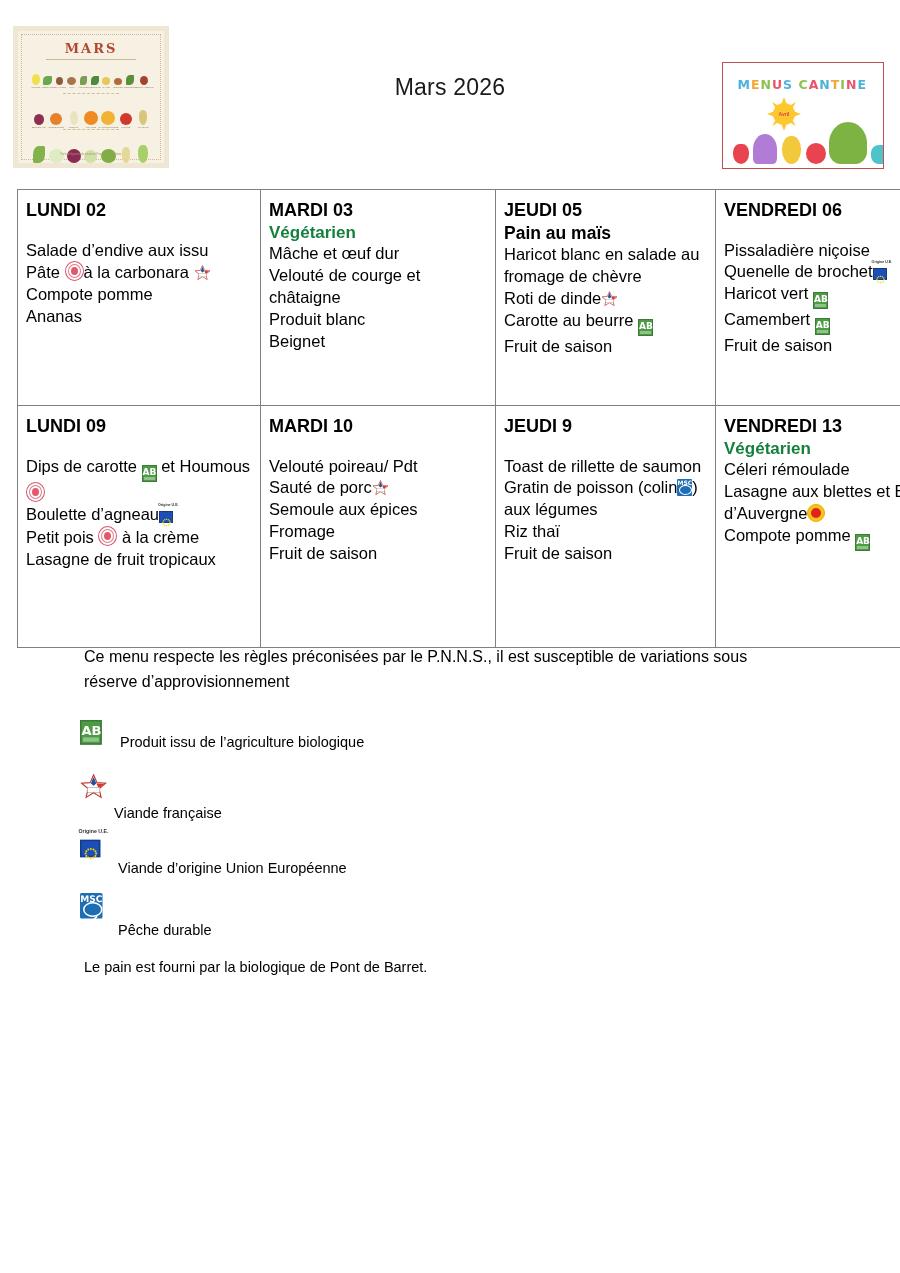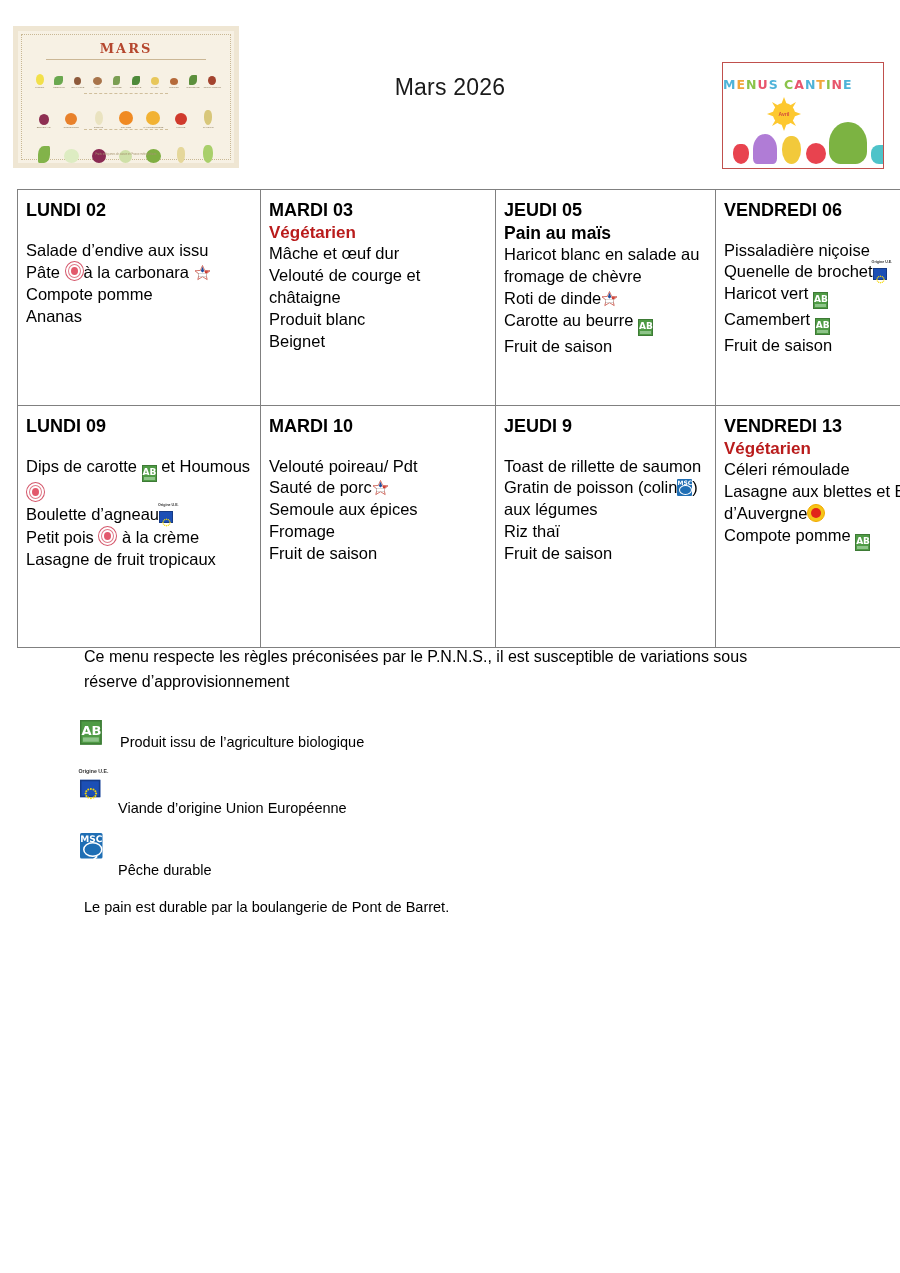--- a/index.html
+++ b/index.html
@@ -31,21 +31,21 @@
     font-size: 23px;
     letter-spacing: 0.2px;
     color: #1a1a1a;
   }
 
   
   .produce-poster {
     position: absolute;
     left: 13px;
     top: 26px;
-    width: 226px;
+    width: 156px;
     height: 142px;
     background: #f7f1e4;
     border: 5px solid #efe6d3;
     box-sizing: border-box;
     overflow: hidden;
   }
   .produce-inner {
     position: absolute;
     inset: 3px;
     border: 1px dotted #c9b894;
@@ -124,21 +124,21 @@
     height: 107px;
     background: #ffffff;
     border: 1.5px solid #c0504d;
     box-sizing: border-box;
     overflow: hidden;
   }
   .cantine-title {
     position: absolute;
     top: 14px;
     left: 0; right: 16px;
-    text-align: left;
+    text-align: right;
     font-family: "DejaVu Sans", sans-serif;
     font-weight: bold;
     font-size: 12.5px;
     letter-spacing: 1px;
     white-space: nowrap;
   }
   .cantine-title span:nth-child(1){color:#4fb3d9}
   .cantine-title span:nth-child(2){color:#f2a63b}
   .cantine-title span:nth-child(3){color:#8bc34a}
   .cantine-title span:nth-child(4){color:#e8556d}
@@ -208,21 +208,21 @@
 
   .day-name {
     font-weight: bold;
     font-size: 18px;
     line-height: 1.25;
     white-space: nowrap;
   }
   .veg-tag {
     font-weight: bold;
     font-size: 17px;
-    color: #b91c1c;
+    color: #15803d;
     line-height: 1.25;
   }
   .special-line {
     font-weight: bold;
     font-size: 17.5px;
     line-height: 1.3;
   }
   .spacer-line { height: 18px; }
   .dish { line-height: 1.33; }
 
@@ -648,20 +648,29 @@
 </table>
 
 <div class="footer">
   <p class="disclaimer">Ce menu respecte les règles préconisées par le P.N.N.S., il est susceptible de variations sous réserve d’approvisionnement</p>
   <ul class="legend-list" id="legend-list">
       <li class="legend-item">
         <span class="legend-mark"><span class="ico lg lg-ab ico-ab">AB</span></span>
         <span class="legend-text" style="left: 120px; top: 22px;">Produit issu de l’agriculture biologique</span>
       </li>
       <li class="legend-item">
+        <span class="legend-mark"><span class="ico lg lg-fr ico-fr"><svg width="17" height="16" viewBox="0 0 17 16">
+              <polygon points="8.5,0.5 10.6,5.4 16,5.8 11.9,9.2 13.2,14.6 8.5,11.7 3.8,14.6 5.1,9.2 1,5.8 6.4,5.4" fill="#ffffff" stroke="#c0392b" stroke-width="0.7"></polygon>
+              <polygon points="8.5,1.8 10.2,5.9 8.5,7.4 6.8,5.9" fill="#1f4fa0"></polygon>
+              <polygon points="10.3,5.9 15,6.2 11.6,8.9" fill="#d0362b"></polygon>
+              <rect x="4.6" y="8.4" width="7.8" height="3" fill="#ffffff" stroke="#888" stroke-width="0.3"></rect>
+            </svg></span></span>
+        <span class="legend-text" style="left: 114px; top: 33px;">Viande française</span>
+      </li>
+      <li class="legend-item">
         <span class="legend-mark"><span class="ico lg lg-eu ico-eu"><span class="ico-eu-cap">Origine U.E.</span><span class="ico-eu-flag"><svg width="13" height="11" viewBox="0 0 13 11">
                 <circle cx="6.50" cy="2.30" r="0.7" fill="#f5d90a"></circle>
                 <circle cx="8.30" cy="2.73" r="0.7" fill="#f5d90a"></circle>
                 <circle cx="9.62" cy="3.90" r="0.7" fill="#f5d90a"></circle>
                 <circle cx="10.10" cy="5.50" r="0.7" fill="#f5d90a"></circle>
                 <circle cx="9.62" cy="7.10" r="0.7" fill="#f5d90a"></circle>
                 <circle cx="8.30" cy="8.27" r="0.7" fill="#f5d90a"></circle>
                 <circle cx="6.50" cy="8.70" r="0.7" fill="#f5d90a"></circle>
                 <circle cx="4.70" cy="8.27" r="0.7" fill="#f5d90a"></circle>
                 <circle cx="3.38" cy="7.10" r="0.7" fill="#f5d90a"></circle>
@@ -671,14 +680,14 @@
               </svg></span></span></span>
         <span class="legend-text" style="left: 118px; top: 28px;">Viande d’origine Union Européenne</span>
       </li>
       <li class="legend-item">
         <span class="legend-mark"><span class="ico lg lg-msc ico-msc"><span class="ico-msc-t">MSC</span><span class="ico-msc-fish"><svg width="9" height="6" viewBox="0 0 9 6">
                 <path d="M0.5 3.5 L3 5.2 L8.5 0.6" stroke="#ffffff" stroke-width="1.1" fill="none"></path>
               </svg></span></span></span>
         <span class="legend-text" style="left: 118px; top: 30px;">Pêche durable</span>
       </li>
     </ul>
-  <p class="bread-note">Le pain est durable par la boulangerie de Pont de Barret.</p>
+  <p class="bread-note">Le pain est fourni par la biologique de Pont de Barret.</p>
 </div>
 
 </body></html>

